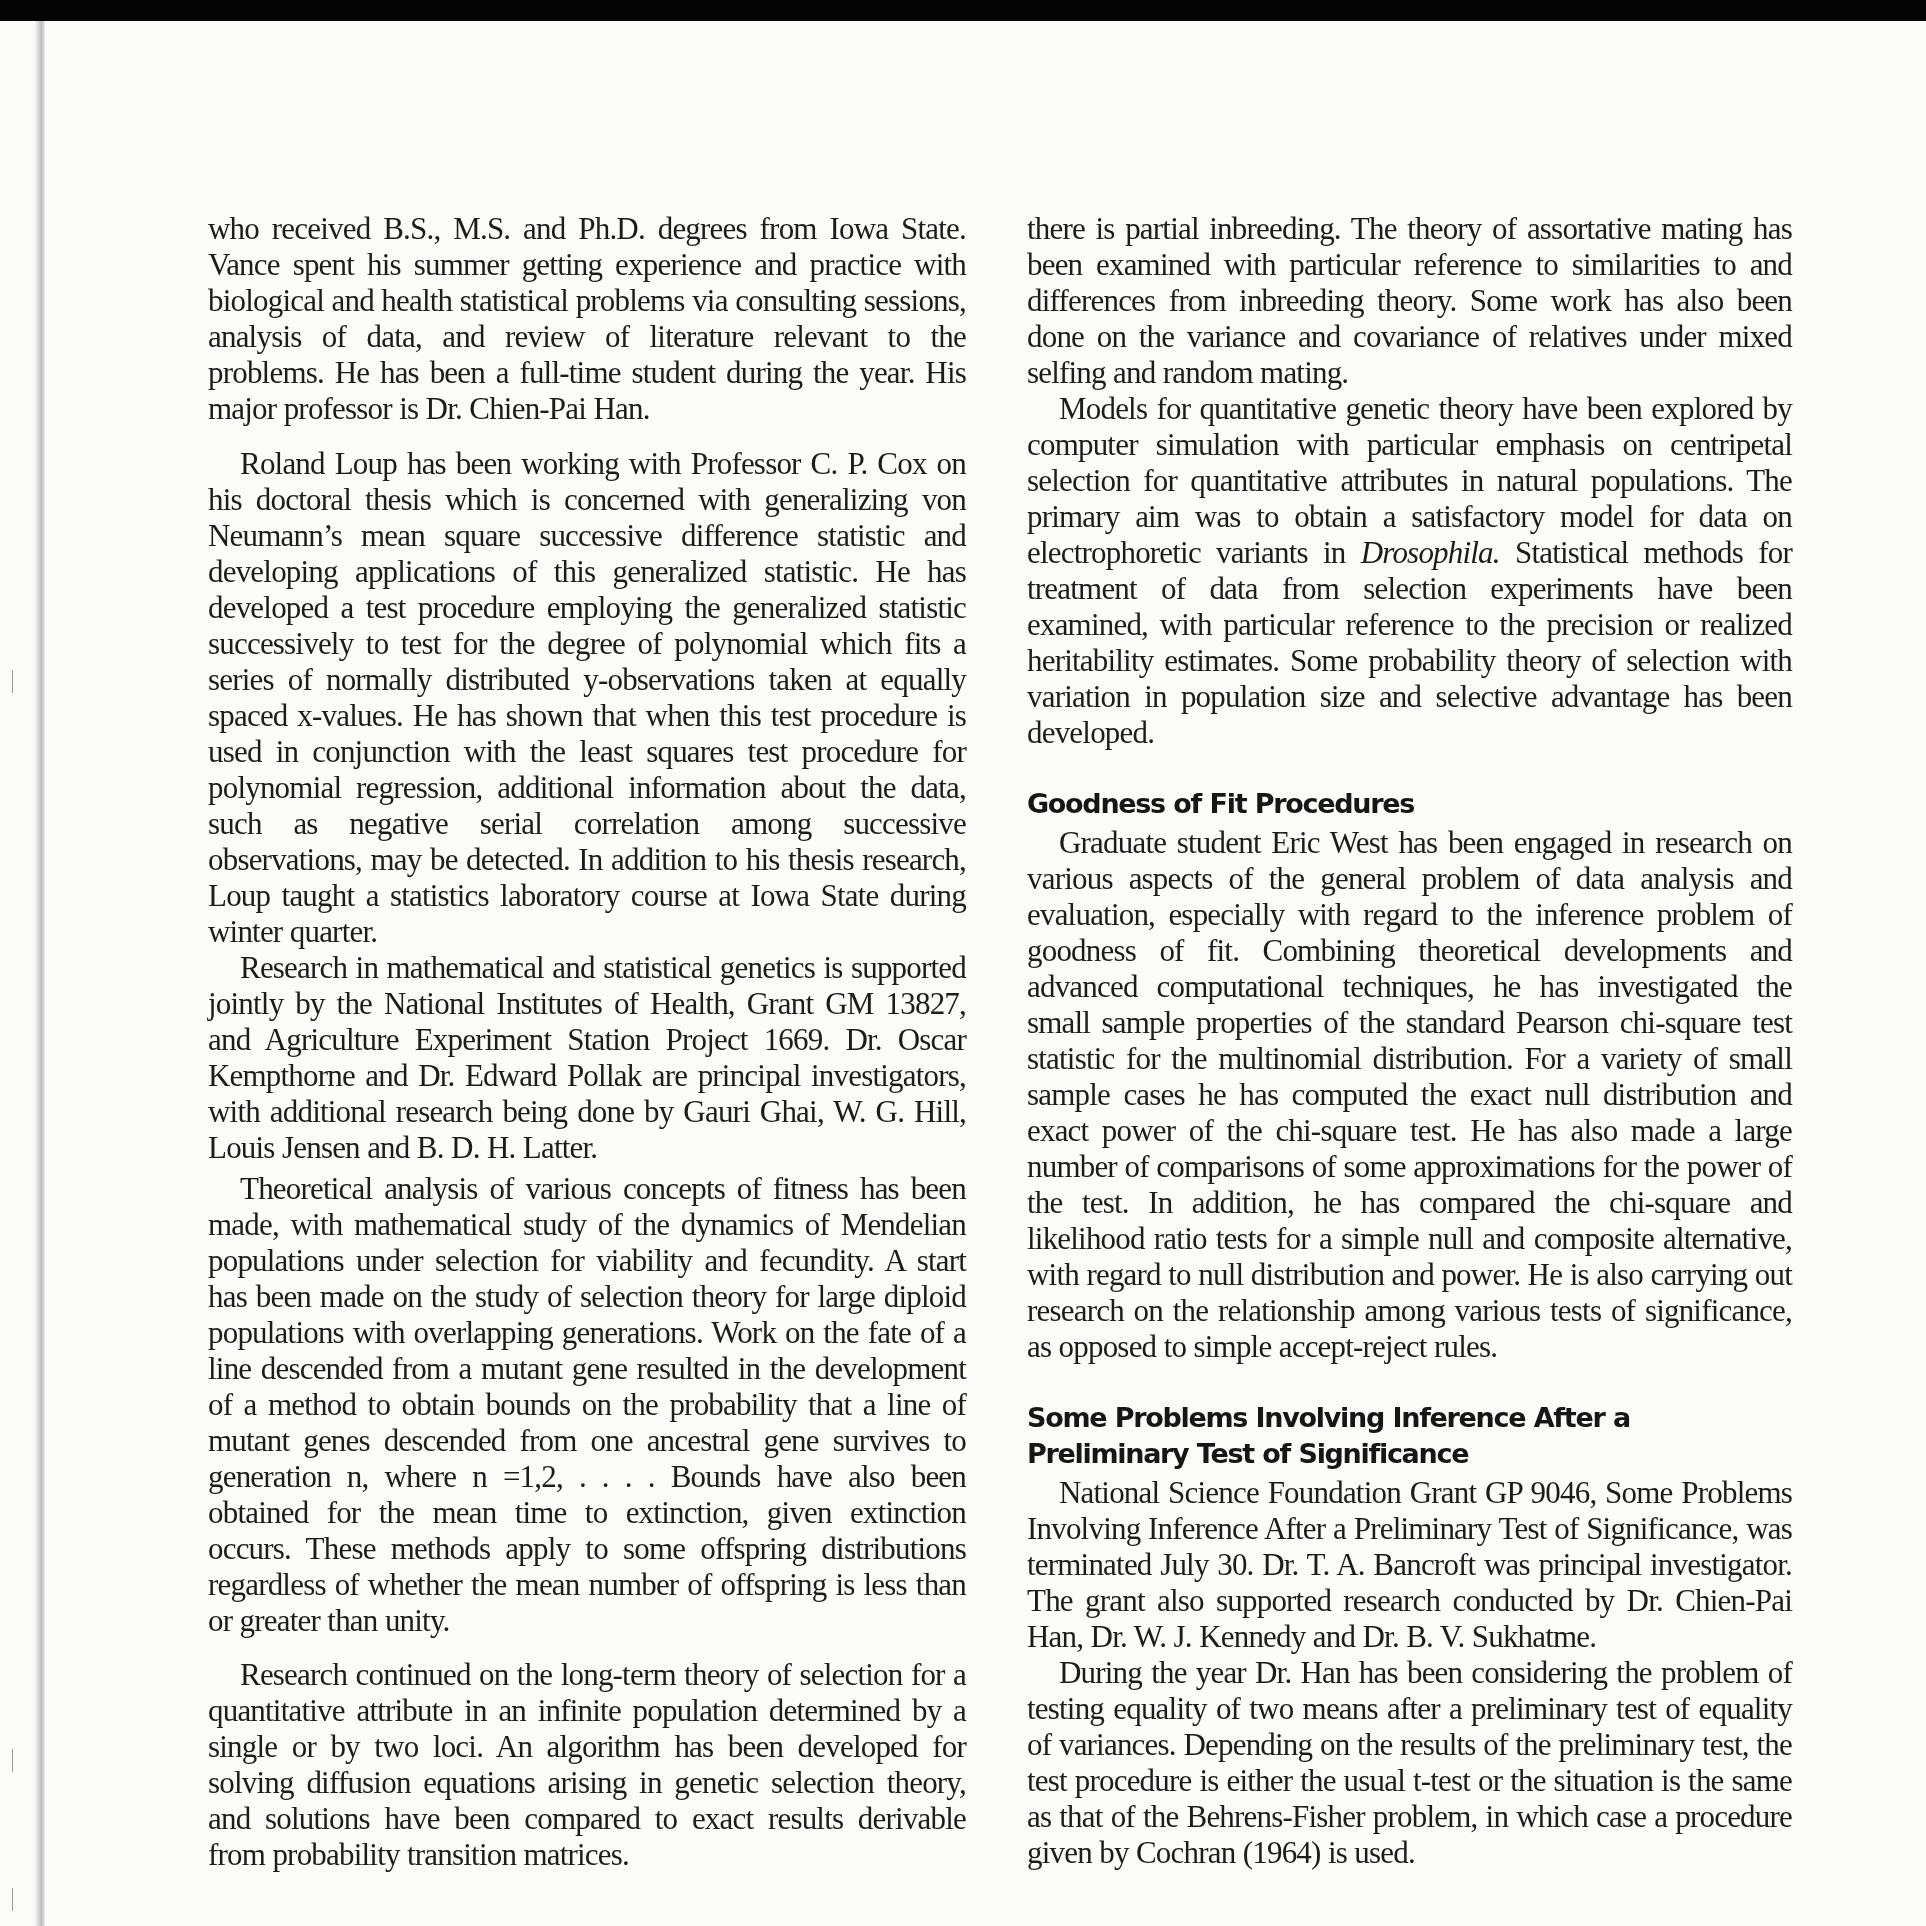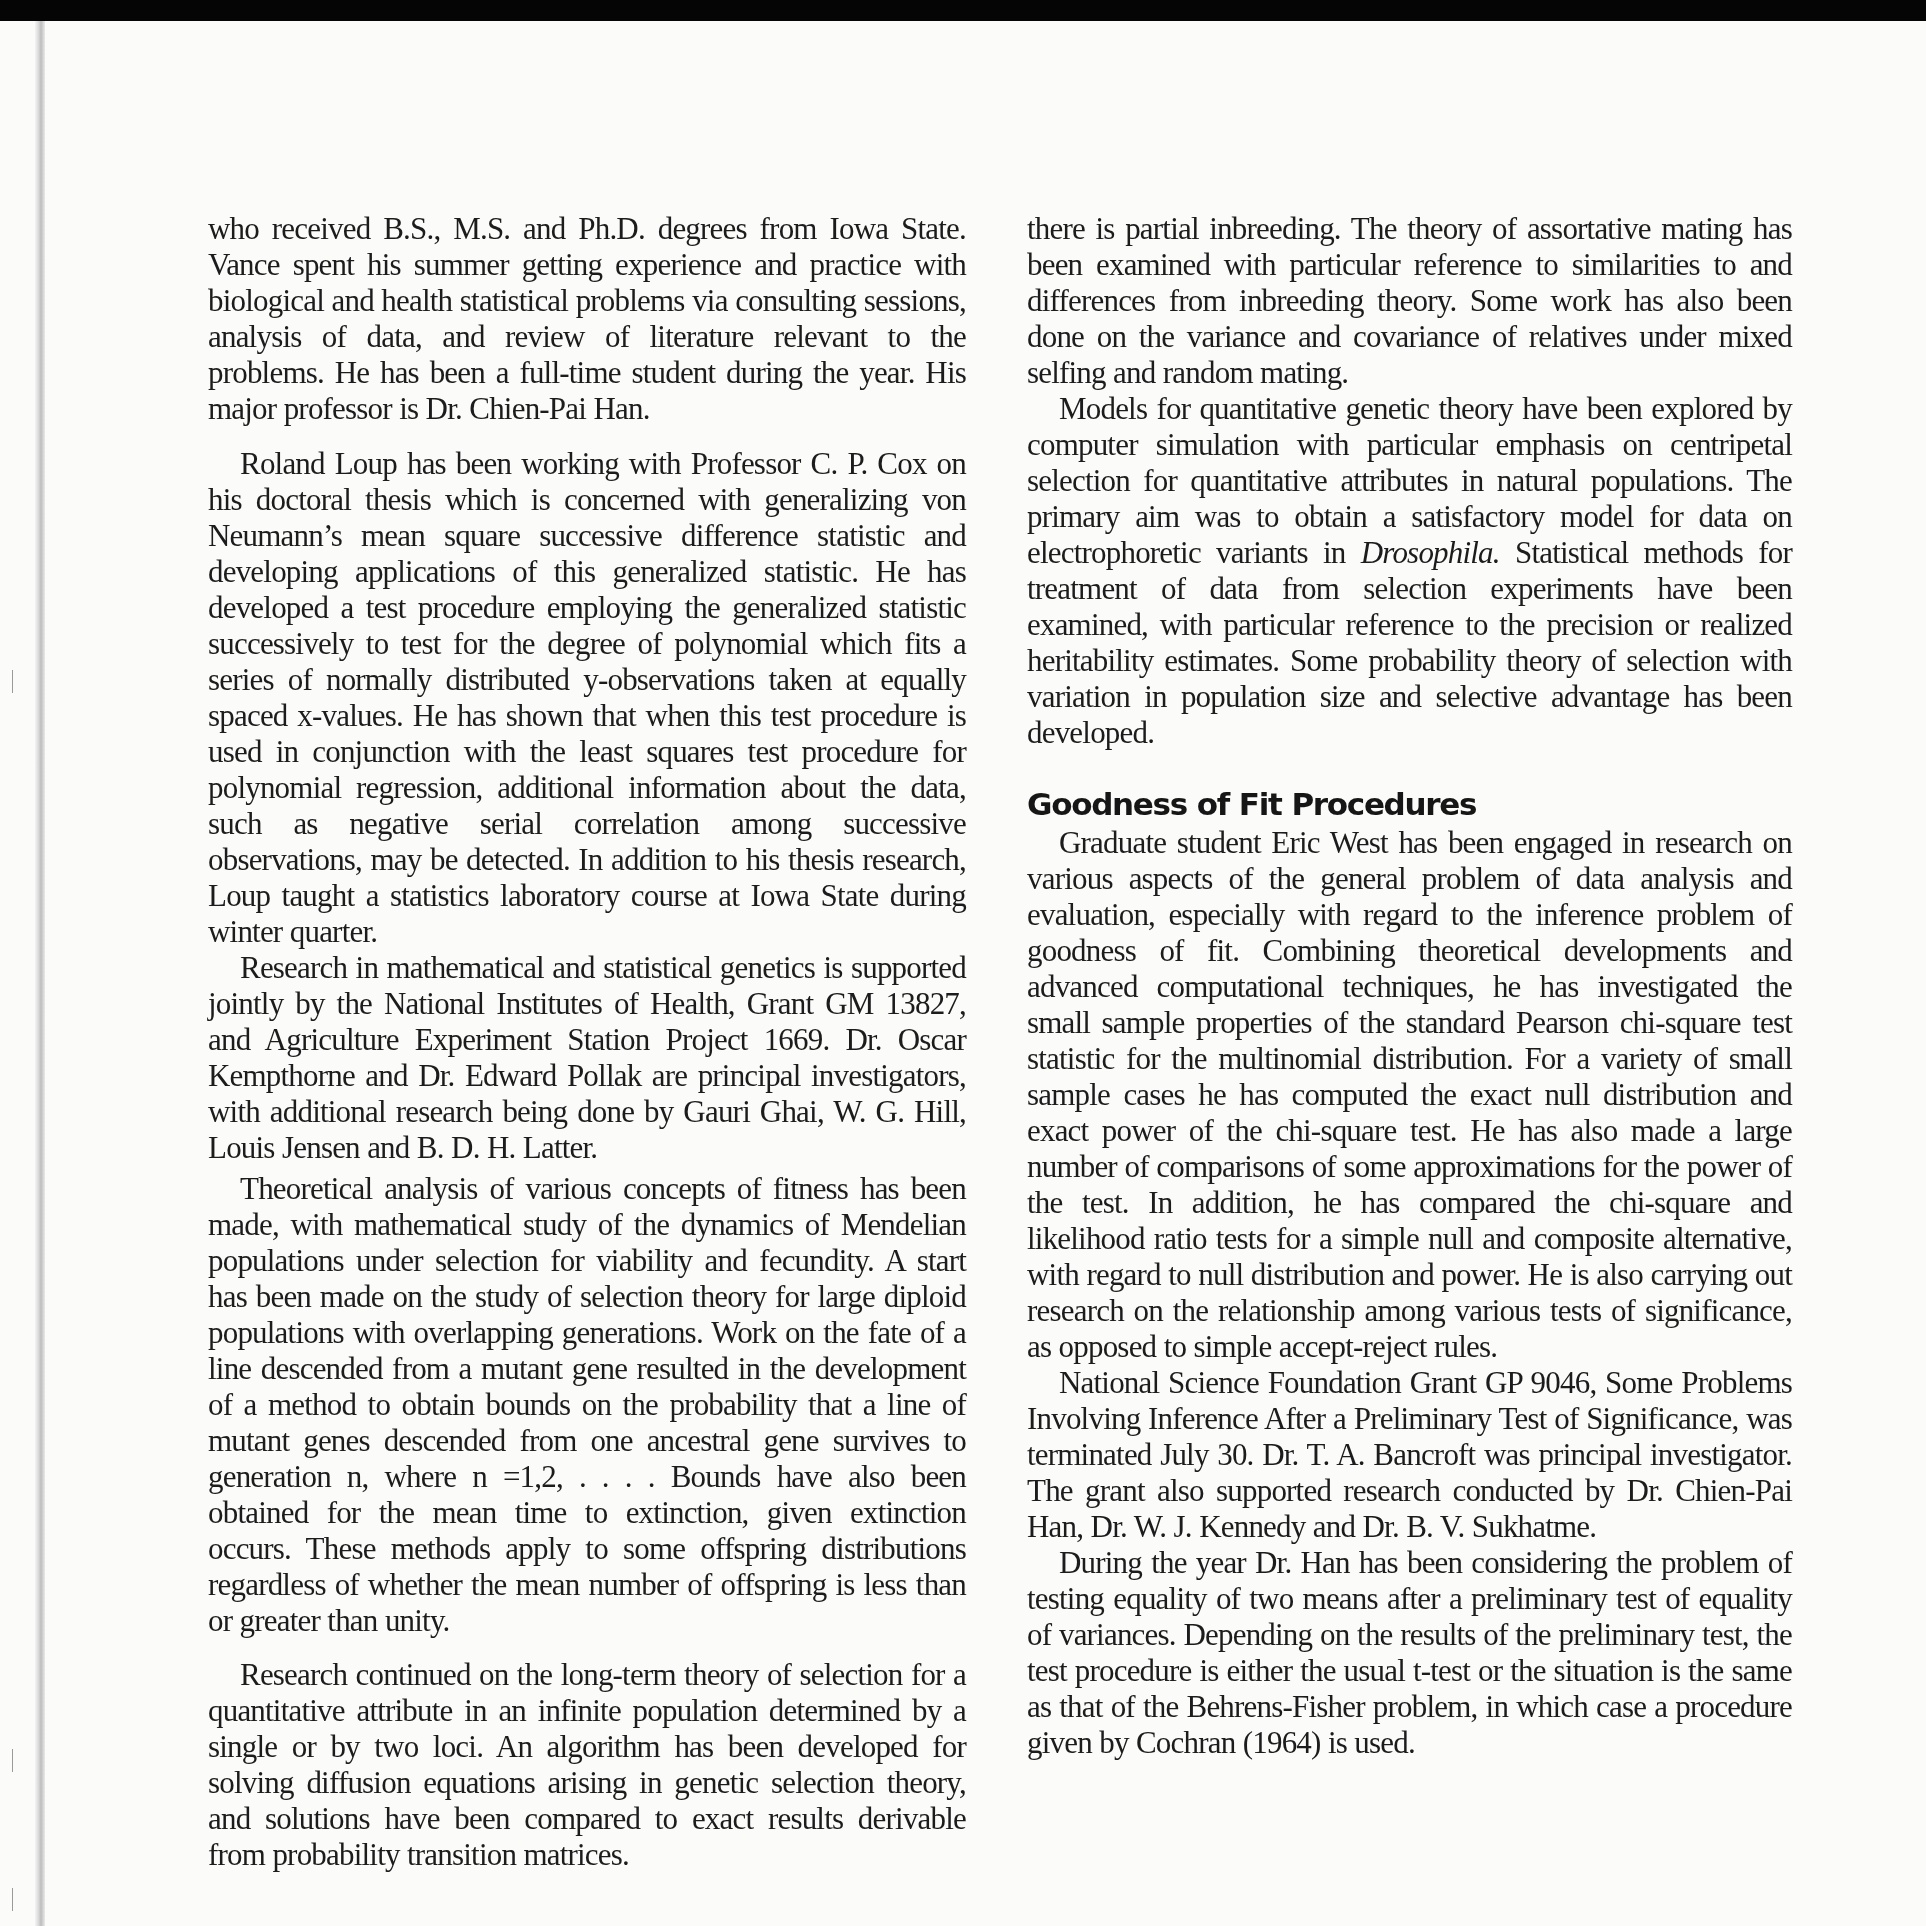--- a/index.html
+++ b/index.html
@@ -22,21 +22,21 @@
     letter-spacing: -0.8px; word-spacing: 0.4px;
   }
   .col-left { left: 208px; width: 758px; }
   .col-right { left: 1027px; width: 765px; }
   .para { margin: 0; text-indent: 0; }
   .para.indent { text-indent: 32px; }
   .gap-s { margin-top: 5.4px; }
   .gap-m { margin-top: 18.5px; }
   .heading {
     font-family: "DejaVu Sans", "Liberation Sans", sans-serif;
-    font-weight: bold; font-size: 31px; line-height: 36px;
+    font-weight: bold; font-size: 27px; line-height: 36px;
     letter-spacing: -1.3px; margin: 0; color: #161616;
     text-align: left;
   }
   .heading.before { margin-top: 35px; }
   .heading.after { margin-bottom: 3.1px; }
   em { font-style: italic; }
 </style>
 </head>
 <body>
 
@@ -54,17 +54,18 @@
     <p class="para indent gap-s">Theoretical analysis of various concepts of fitness has been made, with mathematical study of the dynamics of Mendelian populations under selection for viability and fecundity. A start has been made on the study of selection theory for large diploid populations with overlapping generations. Work on the fate of a line descended from a mutant gene resulted in the development of a method to obtain bounds on the probability that a line of mutant genes descended from one ancestral gene survives to generation n, where n =1,2, . . . . Bounds have also been obtained for the mean time to extinction, given extinction occurs. These methods apply to some offspring distributions regardless of whether the mean number of offspring is less than or greater than unity.</p>
     <p class="para indent gap-m">Research continued on the long-term theory of selection for a quantitative attribute in an infinite population determined by a single or by two loci. An algorithm has been developed for solving diffusion equations arising in genetic selection theory, and solutions have been compared to exact results derivable from probability transition matrices.</p>
 
   </section>
 
   <section class="column col-right">
     <p class="para">there is partial inbreeding. The theory of assortative mating has been examined with particular reference to similarities to and differences from inbreeding theory. Some work has also been done on the variance and covariance of relatives under mixed selfing and random mating.</p>
     <p class="para indent"><span>Models for quantitative genetic theory have been explored by computer simulation with particular emphasis on centripetal selection for quantitative attributes in natural populations. The primary aim was to obtain a satisfactory model for data on electrophoretic variants in </span><em>Drosophila.</em><span> Statistical methods for treatment of data from selection experiments have been examined, with particular reference to the precision or realized heritability estimates. Some probability theory of selection with variation in population size and selective advantage has been developed.</span></p>
     <h2 class="heading before after">Goodness of Fit Procedures</h2>
     <p class="para indent">Graduate student Eric West has been engaged in research on various aspects of the general problem of data analysis and evaluation, especially with regard to the inference problem of goodness of fit. Combining theoretical developments and advanced computational techniques, he has investigated the small sample properties of the standard Pearson chi-square test statistic for the multinomial distribution. For a variety of small sample cases he has computed the exact null distribution and exact power of the chi-square test. He has also made a large number of comparisons of some approximations for the power of the test. In addition, he has compared the chi-square and likelihood ratio tests for a simple null and composite alternative, with regard to null distribution and power. He is also carrying out research on the relationship among various tests of significance, as opposed to simple accept-reject rules.</p>
+    <h2 class="heading before after">Some Problems Involving Inference After a Preliminary Test of Significance</h2>
     <p class="para indent">National Science Foundation Grant GP 9046, Some Problems Involving Inference After a Preliminary Test of Significance, was terminated July 30. Dr. T. A. Bancroft was principal investigator. The grant also supported research conducted by Dr. Chien-Pai Han, Dr. W. J. Kennedy and Dr. B. V. Sukhatme.</p>
     <p class="para indent">During the year Dr. Han has been considering the problem of testing equality of two means after a preliminary test of equality of variances. Depending on the results of the preliminary test, the test procedure is either the usual t-test or the situation is the same as that of the Behrens-Fisher problem, in which case a procedure given by Cochran (1964) is used.</p>
   </section>
 </main>
 
 
 </body></html>

